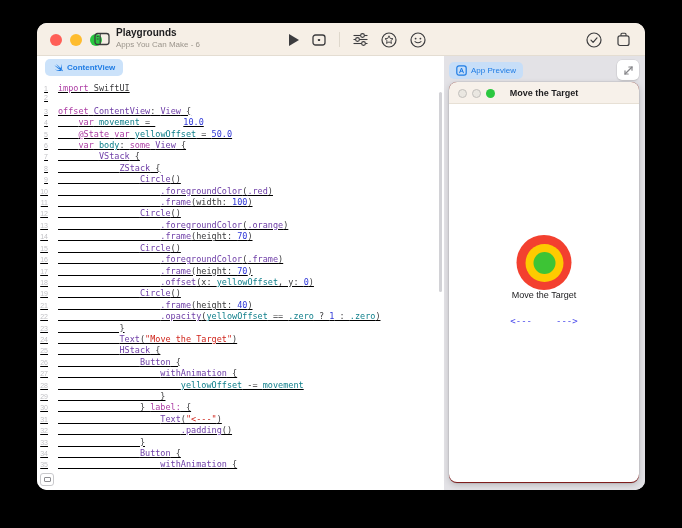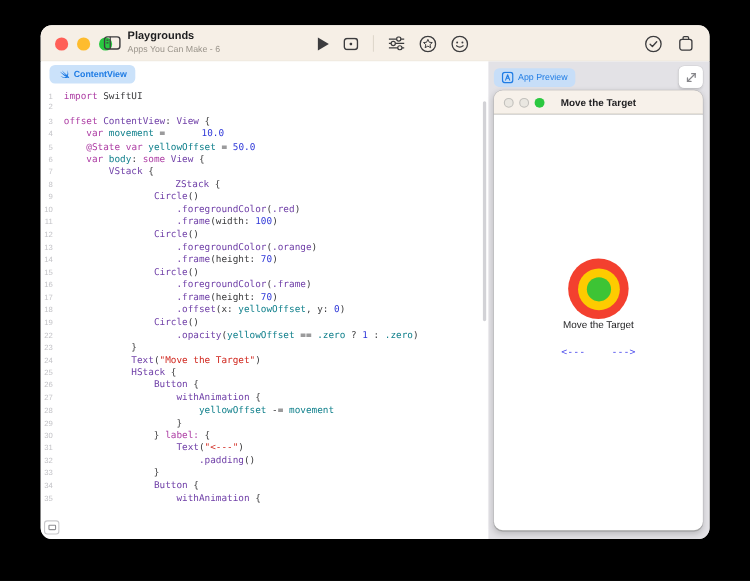--- a/index.html
+++ b/index.html
@@ -35,21 +35,21 @@
   .content { position:absolute; top:33px; left:0; right:0; bottom:0; display:flex; }
   .editor { position:relative; width:407px; background:#fff;
             border-bottom-left-radius:10px; overflow:hidden; }
   .panel  { position:relative; width:201px; background:#E3E2E6;
             border-bottom-right-radius:10px; }
 
   
   .ev-pill { position:absolute; left:8px; top:3px; display:inline-flex; align-items:center;
              gap:4px; background:#CBE2FA; border-radius:5px; padding:3px 8px 3px 6px; }
   .ev-pill .lbl { font-size:8px; font-weight:bold; color:#1F7CE4; }
-  .code { position:absolute; left:0; top:27px; right:0; }
+  .code { position:absolute; left:0; top:27px; right:0;text-decoration:underline; }
   .code-line { display:flex; height:11.42px; align-items:baseline; }
   .gutter { width:21px; flex:0 0 21px; text-align:right; padding-right:10px;
             font-size:7px; color:#C2C2C6; font-family:"Liberation Sans",sans-serif; }
   .code-text { font-family:"DejaVu Sans Mono", monospace; font-size:8.5px;
                white-space:pre; line-height:11.42px; }
   .ed-scrollbar { position:absolute; right:2px; top:36px; width:3px; height:200px;
                   background:#D2D2D6; border-radius:2px; }
   .corner-btn { position:absolute; left:3px; bottom:4px; width:14px; height:13px;
                 background:rgba(255,255,255,.92); border:1px solid #C9C9CC; border-radius:3px;
                 display:flex; align-items:center; justify-content:center; }
@@ -59,21 +59,21 @@
   .panel-header { position:absolute; left:5px; right:6px; top:3px; height:22px;
                   display:flex; justify-content:space-between; align-items:center; }
   .pv-pill { display:inline-flex; align-items:center; gap:4px; background:#C7DEF8;
              border-radius:5px; padding:3px 7px; }
   .pv-pill .lbl { font-size:8px; font-weight:normal; color:#1F7CE4; }
   .expand-btn { width:22px; height:20px; background:#fff; border-radius:5px;
                 box-shadow:0 0 0 .5px rgba(0,0,0,.08), 0 1px 2px rgba(0,0,0,.1);
                 display:flex; align-items:center; justify-content:center; }
 
   .mini-window { position:absolute; left:5px; right:6px; top:26px; height:401px;
-                 background:#a3a3a3; border-radius:8px;
+                 background:#7f1d1d; border-radius:8px;
                  box-shadow:0 0 0 .5px rgba(0,0,0,.12), 0 2px 6px rgba(0,0,0,.18); }
   .mini-titlebar { position:relative; height:22px; background:#F7F1EA;
                    border-bottom:1px solid #E7E0D5; border-radius:8px 8px 0 0; }
   .mini-lights { position:absolute; left:9px; top:6.5px; display:flex; gap:5px; }
   .mini-light { width:9px; height:9px; border-radius:50%; }
   .mini-light.off { background:#EAE7E1; border:1px solid #C2C0BC; }
   .mini-light.on  { background:#2BC840; }
   .mini-title { position:absolute; left:0; right:0; top:0; height:22px;
                 display:flex; align-items:center; justify-content:center;
                 font-size:9px; font-weight:bold; color:#1E1E20; }
@@ -211,21 +211,21 @@
           <div class="code-line">
             <span class="gutter">6</span>
             <span class="code-text"><span style="color: rgb(58, 58, 60);">    </span><span style="color: rgb(173, 61, 164);">var</span><span style="color: rgb(58, 58, 60);"> </span><span style="color: rgb(17, 128, 140);">body</span><span style="color: rgb(58, 58, 60);">: </span><span style="color: rgb(173, 61, 164);">some</span><span style="color: rgb(58, 58, 60);"> </span><span style="color: rgb(112, 64, 168);">View</span><span style="color: rgb(58, 58, 60);"> {</span></span>
           </div>
           <div class="code-line">
             <span class="gutter">7</span>
             <span class="code-text"><span style="color: rgb(58, 58, 60);">        </span><span style="color: rgb(112, 64, 168);">VStack</span><span style="color: rgb(58, 58, 60);"> {</span></span>
           </div>
           <div class="code-line">
             <span class="gutter">8</span>
-            <span class="code-text"><span style="color: rgb(58, 58, 60);">            </span><span style="color: rgb(112, 64, 168); margin-left: 40px;">ZStack</span><span style="color: rgb(58, 58, 60);"> {</span></span>
+            <span class="code-text"><span style="color: rgb(58, 58, 60);">            </span><span style="color: rgb(112, 64, 168);">ZStack</span><span style="color: rgb(58, 58, 60);"> {</span></span>
           </div>
           <div class="code-line">
             <span class="gutter">9</span>
             <span class="code-text"><span style="color: rgb(58, 58, 60);">                </span><span style="color: rgb(112, 64, 168);">Circle</span><span style="color: rgb(58, 58, 60);">()</span></span>
           </div>
           <div class="code-line">
             <span class="gutter">10</span>
             <span class="code-text"><span style="color: rgb(58, 58, 60);">                    </span><span style="color: rgb(112, 64, 168);">.foregroundColor</span><span style="color: rgb(58, 58, 60);">(</span><span style="color: rgb(112, 64, 168);">.red</span><span style="color: rgb(58, 58, 60);">)</span></span>
           </div>
           <div class="code-line">
@@ -256,20 +256,24 @@
             <span class="gutter">17</span>
             <span class="code-text"><span style="color: rgb(58, 58, 60);">                    </span><span style="color: rgb(112, 64, 168);">.frame</span><span style="color: rgb(58, 58, 60);">(height: </span><span style="color: rgb(45, 54, 216);">70</span><span style="color: rgb(58, 58, 60);">)</span></span>
           </div>
           <div class="code-line">
             <span class="gutter">18</span>
             <span class="code-text"><span style="color: rgb(58, 58, 60);">                    </span><span style="color: rgb(112, 64, 168);">.offset</span><span style="color: rgb(58, 58, 60);">(x: </span><span style="color: rgb(17, 128, 140);">yellowOffset</span><span style="color: rgb(58, 58, 60);">, y: </span><span style="color: rgb(45, 54, 216);">0</span><span style="color: rgb(58, 58, 60);">)</span></span>
           </div>
           <div class="code-line">
             <span class="gutter">19</span>
             <span class="code-text"><span style="color: rgb(58, 58, 60);">                </span><span style="color: rgb(112, 64, 168);">Circle</span><span style="color: rgb(58, 58, 60);">()</span></span>
+          </div>
+          <div class="code-line">
+            <span class="gutter">21</span>
+            <span class="code-text"><span style="color: rgb(58, 58, 60);">                    </span><span style="color: rgb(112, 64, 168);">.frame</span><span style="color: rgb(58, 58, 60);">(height: </span><span style="color: rgb(45, 54, 216);">40</span><span style="color: rgb(58, 58, 60);">)</span></span>
           </div>
           <div class="code-line">
             <span class="gutter">22</span>
             <span class="code-text"><span style="color: rgb(58, 58, 60);">                    </span><span style="color: rgb(112, 64, 168);">.opacity</span><span style="color: rgb(58, 58, 60);">(</span><span style="color: rgb(17, 128, 140);">yellowOffset</span><span style="color: rgb(58, 58, 60);"> == </span><span style="color: rgb(17, 128, 140);">.zero</span><span style="color: rgb(58, 58, 60);"> ? </span><span style="color: rgb(45, 54, 216);">1</span><span style="color: rgb(58, 58, 60);"> : </span><span style="color: rgb(17, 128, 140);">.zero</span><span style="color: rgb(58, 58, 60);">)</span></span>
           </div>
           <div class="code-line">
             <span class="gutter">23</span>
             <span class="code-text"><span style="color: rgb(58, 58, 60);">            }</span></span>
           </div>
           <div class="code-line">

